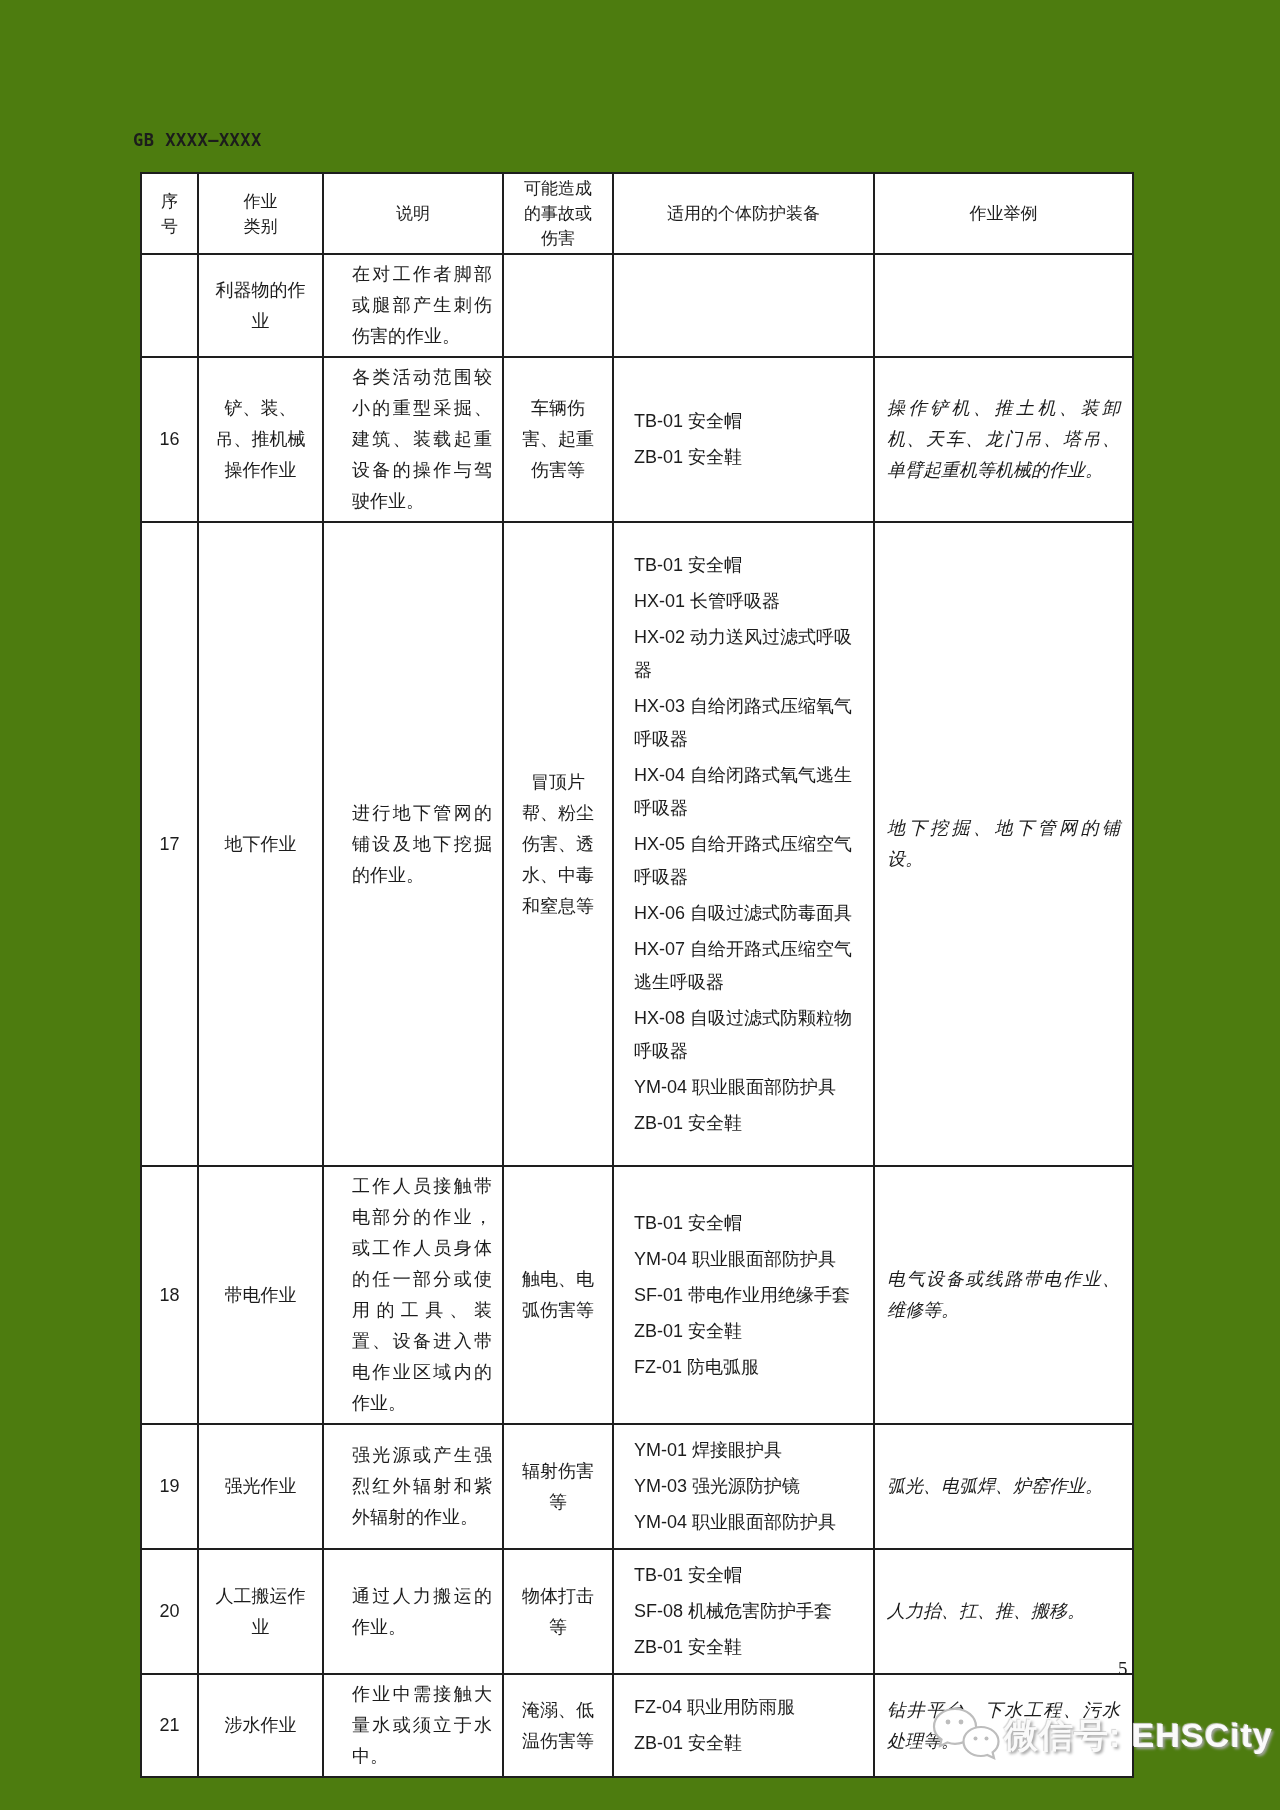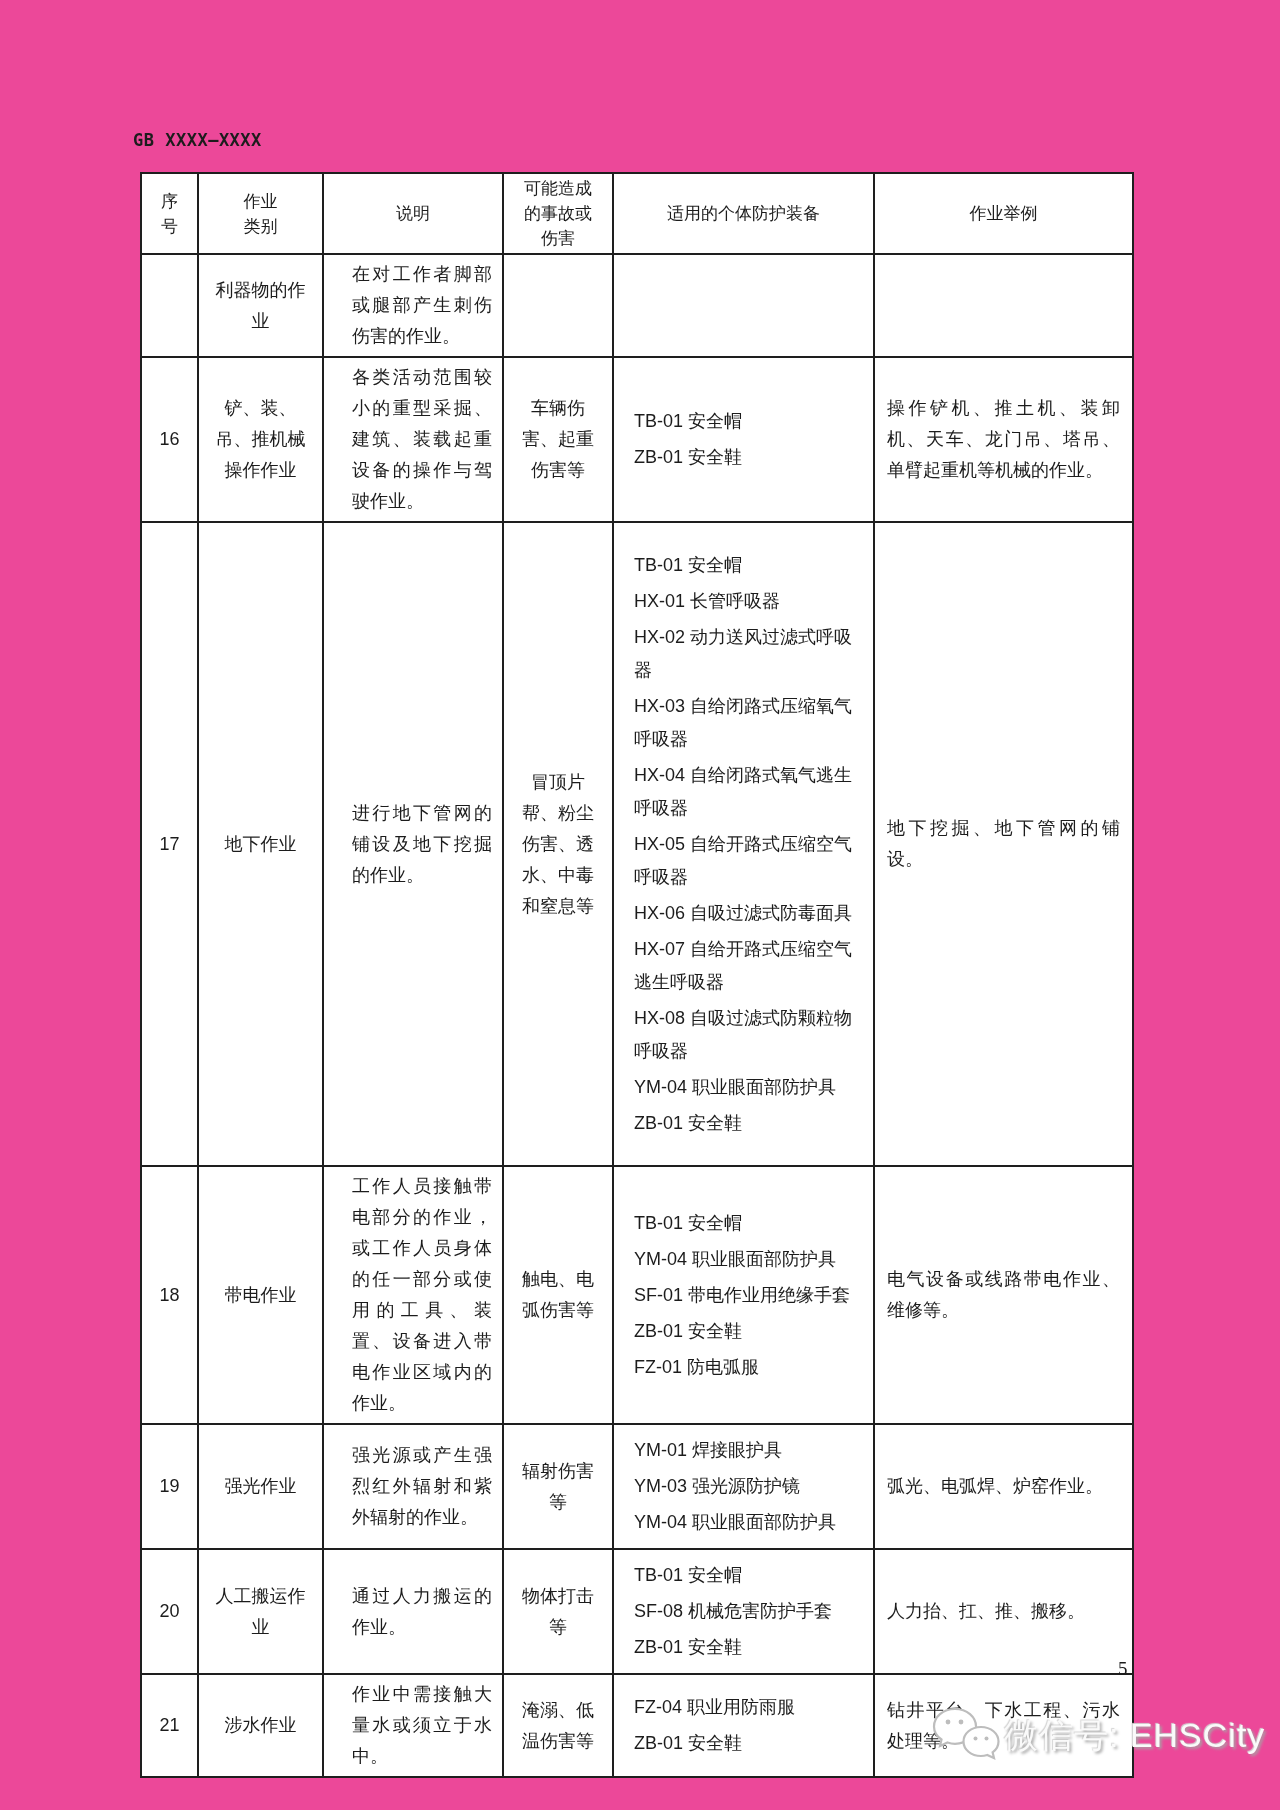--- a/index.html
+++ b/index.html
@@ -1,19 +1,19 @@
 <!DOCTYPE html>
 <html><head>
 <meta charset="utf-8">
 <style>
   html,body{margin:0;padding:0;background:#d8d8d8;}
   .page{
     position:relative;
     width:1280px;height:1810px;
-    background:#ec4899;
+    background:#4d7c0f;
     font-family:"Liberation Sans", sans-serif;
     color:#1c1c1c;
     overflow:hidden;
   }
   .doc-code{
     position:absolute;left:133px;top:130px;
     font-family:"DejaVu Sans Mono", monospace;
     font-weight:bold;font-size:17px;letter-spacing:0.5px;
   }
   table.ppe-table{
@@ -37,21 +37,21 @@
     line-height:25px;
     font-size:17px;
     padding:2px 4px;
   }
   .ppe-table td{line-height:31px;padding:4px 10px;}
   td.col-no{text-align:center;padding:4px 2px;}
   td.col-category{text-align:center;padding:4px 16px;}
   td.col-description{text-align:justify;padding-left:28px;}
   td.col-hazards{text-align:center;padding:4px 12px;margin-left:48px;}
   td.col-ppe{text-align:left;padding:6px 12px;}
-  td.col-examples{text-align:justify;padding:4px 12px;}
+  td.col-examples{text-align:justify;padding:4px 12px;font-style:italic;}
   .ppe-item{line-height:33px;margin:3px 8px;}
   
   .ppe-table tbody tr:nth-child(1){height:92px;}
   .ppe-table tbody tr:nth-child(2){height:148px;}
   .ppe-table tbody tr:nth-child(3){height:644px;}
   .ppe-table tbody tr:nth-child(4){height:251px;}
   .ppe-table tbody tr:nth-child(5){height:90px;}
   .ppe-table tbody tr:nth-child(6){height:102px;}
   .ppe-table tbody tr:nth-child(7){height:71px;}
   .page-number{
@@ -59,21 +59,21 @@
     font-family:"Liberation Serif", serif;
     font-size:19px;
   }
   .watermark{
     position:absolute;left:930px;top:1705px;
     display:flex;align-items:center;
     user-select:none;
   }
   .watermark .wm-text{
     font-size:34px;
-    font-weight:normal;
+    font-weight:bold;
     color:#fafafa;
     text-shadow:2px 2px 3px #a5a5a5, -1px -1px 1px #d6d6d6;
     letter-spacing:1px;
     margin-left:2px;
     white-space:nowrap;
   }
 </style>
 </head>
 <body>
 

